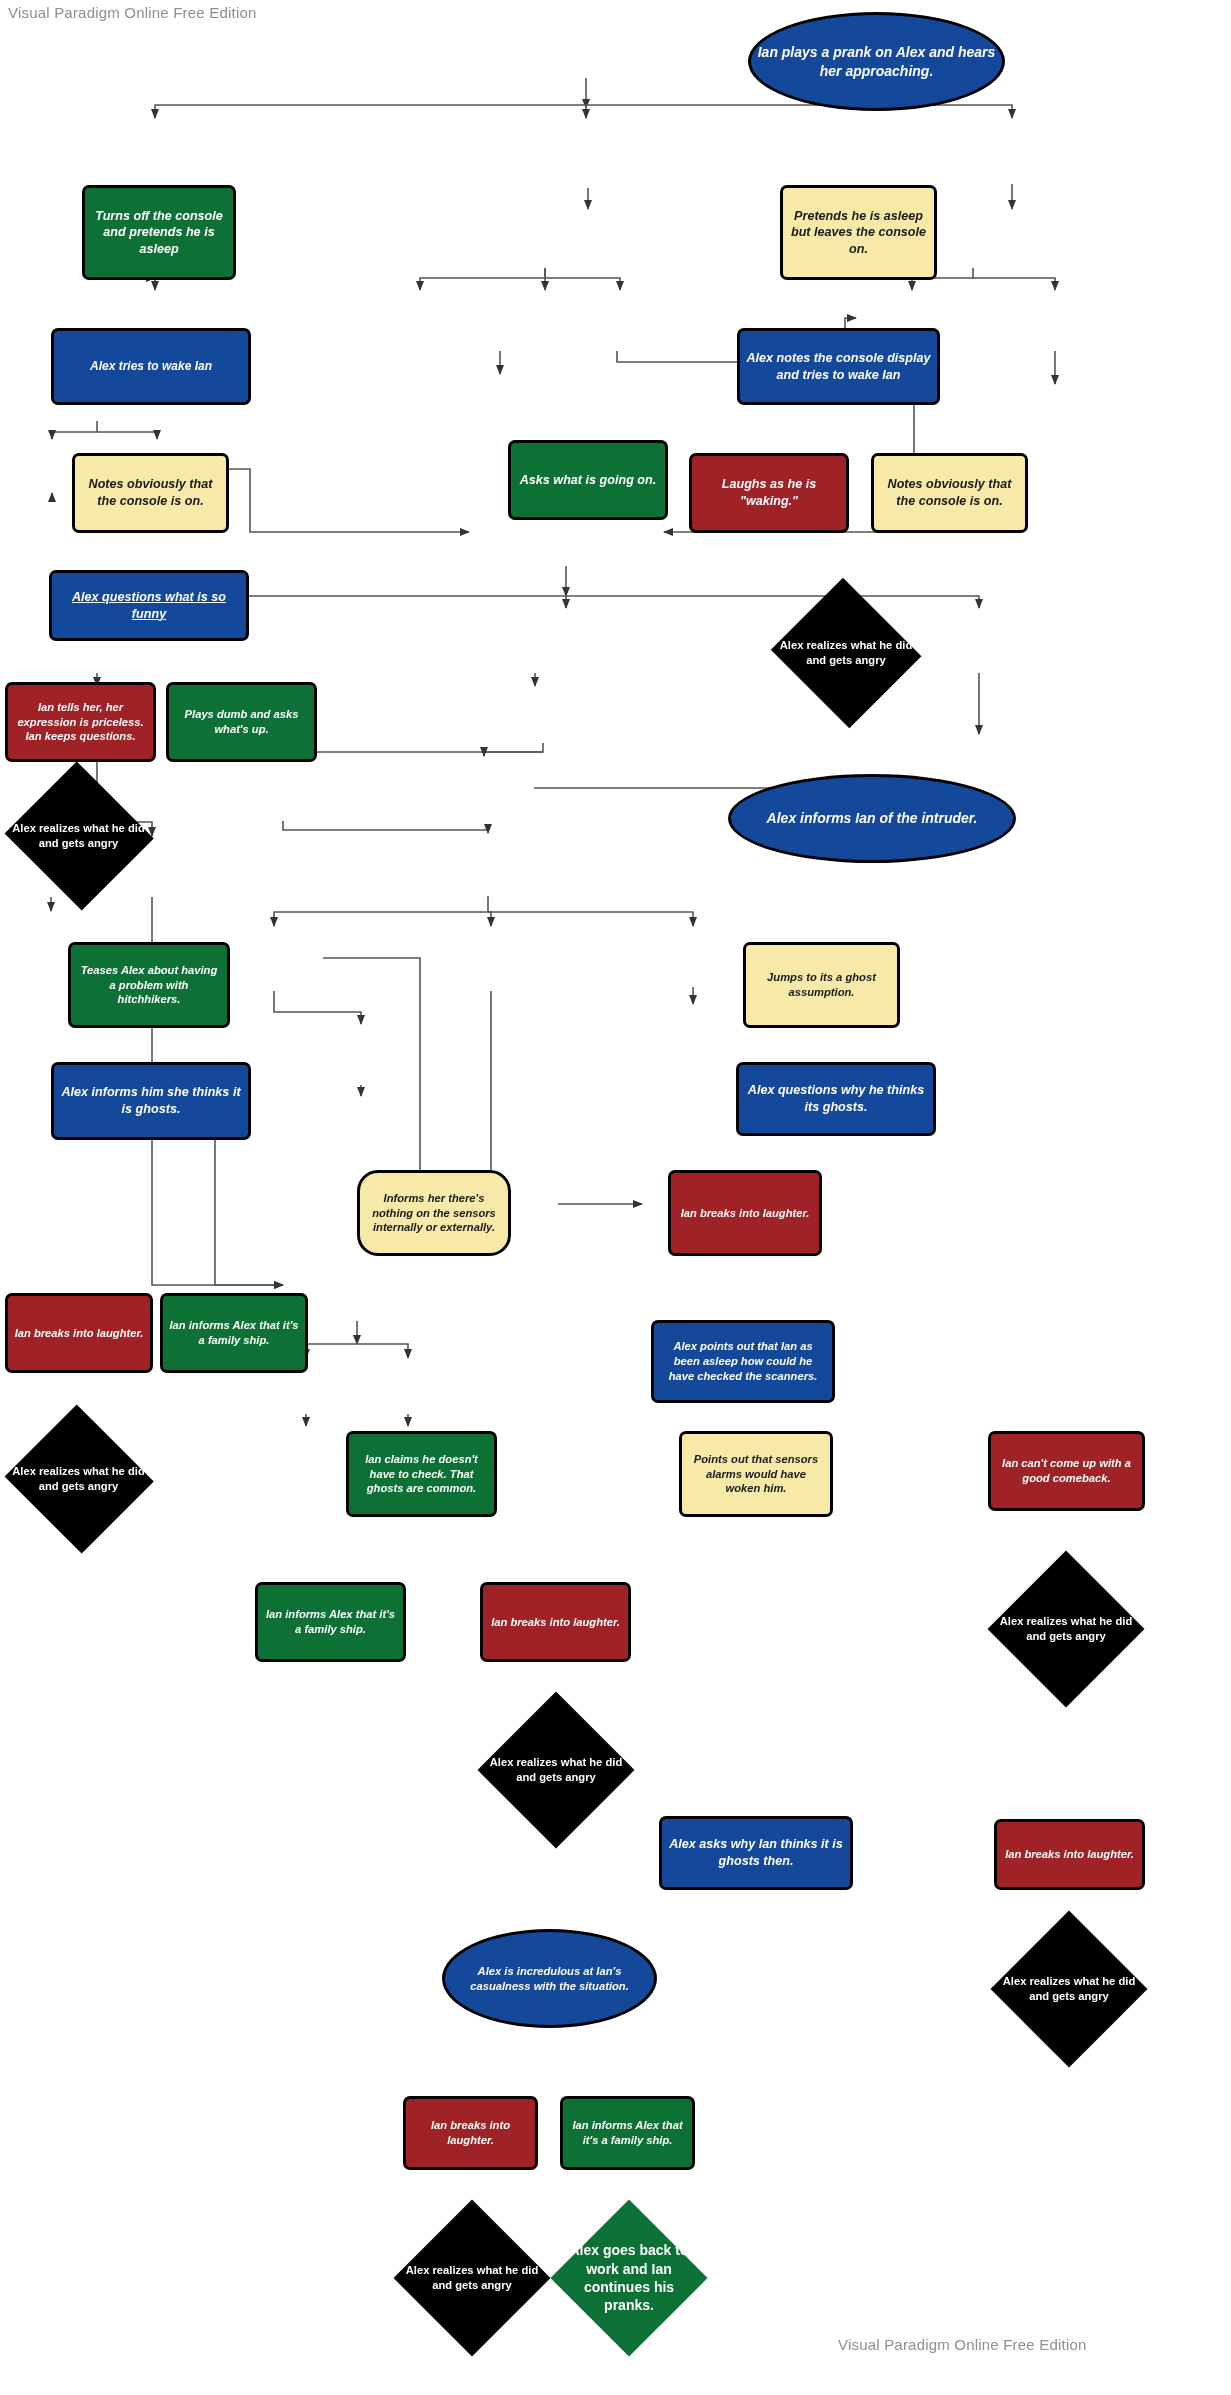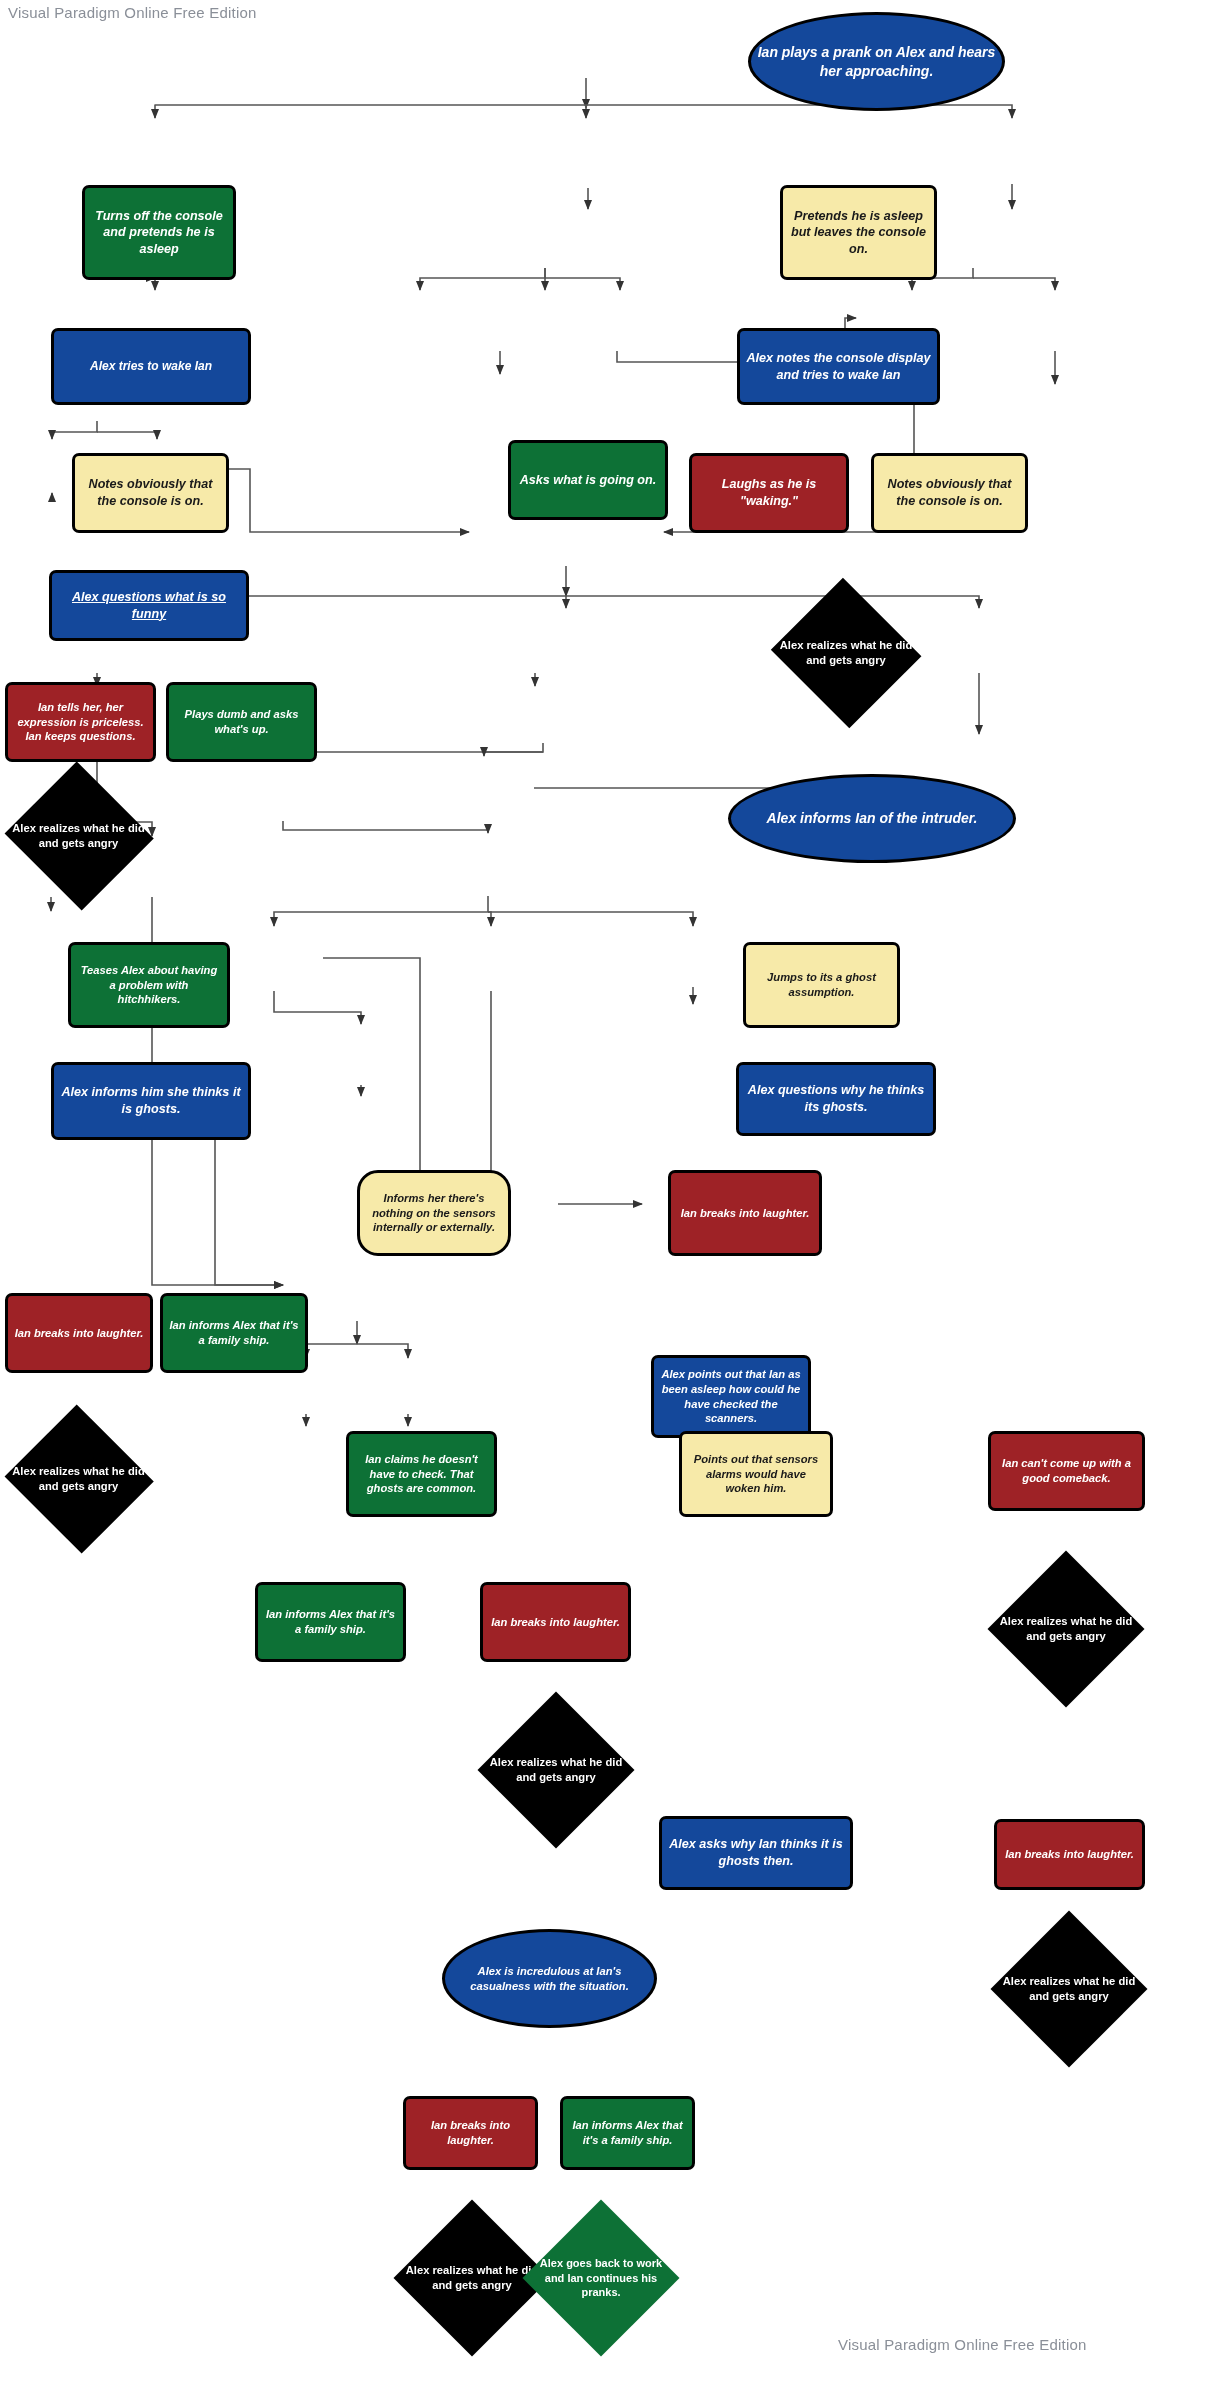--- a/index.html
+++ b/index.html
@@ -251,21 +251,21 @@
     </div>
     <div class="node n-red" style="left: 668px; top: 1170px; width: 154px; height: 86px; font-size: 11.2px;">
       <span class="label">Ian breaks into laughter.</span>
     </div>
     <div class="node n-red" style="left: 5px; top: 1293px; width: 148px; height: 80px; font-size: 11.2px;">
       <span class="label">Ian breaks into laughter.</span>
     </div>
     <div class="node n-green" style="left: 160px; top: 1293px; width: 148px; height: 80px; font-size: 11.2px;">
       <span class="label">Ian informs Alex that it's a family ship.</span>
     </div>
-    <div class="node n-blue" style="left: 651px; top: 1355px; width: 160px; height: 83px; font-size: 11.2px;">
+    <div class="node n-blue" style="left: 651px; top: 1320px; width: 184px; height: 83px; font-size: 11.2px;">
       <span class="label">Alex points out that Ian as been asleep how could he have checked the scanners.</span>
     </div>
     <div class="node n-diamond" style="left: 3px; top: 1408px; width: 151px; height: 142px; font-size: 11.2px;">
       <div class="dshape"></div>
       <span class="label">Alex realizes what he did and gets angry</span>
     </div>
     <div class="node n-green" style="left: 346px; top: 1431px; width: 151px; height: 86px; font-size: 11.2px;">
       <span class="label">Ian claims he doesn't have to check. That ghosts are common.</span>
     </div>
     <div class="node n-yellow" style="left: 679px; top: 1431px; width: 154px; height: 86px; font-size: 11.2px;">
@@ -304,17 +304,17 @@
     <div class="node n-red" style="left: 403px; top: 2096px; width: 135px; height: 74px; font-size: 11.2px;">
       <span class="label">Ian breaks into laughter.</span>
     </div>
     <div class="node n-green" style="left: 560px; top: 2096px; width: 135px; height: 74px; font-size: 11.2px;">
       <span class="label">Ian informs Alex that it's a family ship.</span>
     </div>
     <div class="node n-diamond" style="left: 395px; top: 2201px; width: 154px; height: 154px; font-size: 11.2px;">
       <div class="dshape"></div>
       <span class="label">Alex realizes what he did and gets angry</span>
     </div>
-    <div class="node n-diamond d-green" style="left: 524px; top: 2201px; width: 154px; height: 154px; font-size: 11px;">
+    <div class="node n-diamond d-green" style="left: 552px; top: 2201px; width: 154px; height: 154px; font-size: 14px;">
       <div class="dshape"></div>
       <span class="label">Alex goes back to work and Ian continues his pranks.</span>
     </div>
   </div>
 
 </body></html>

